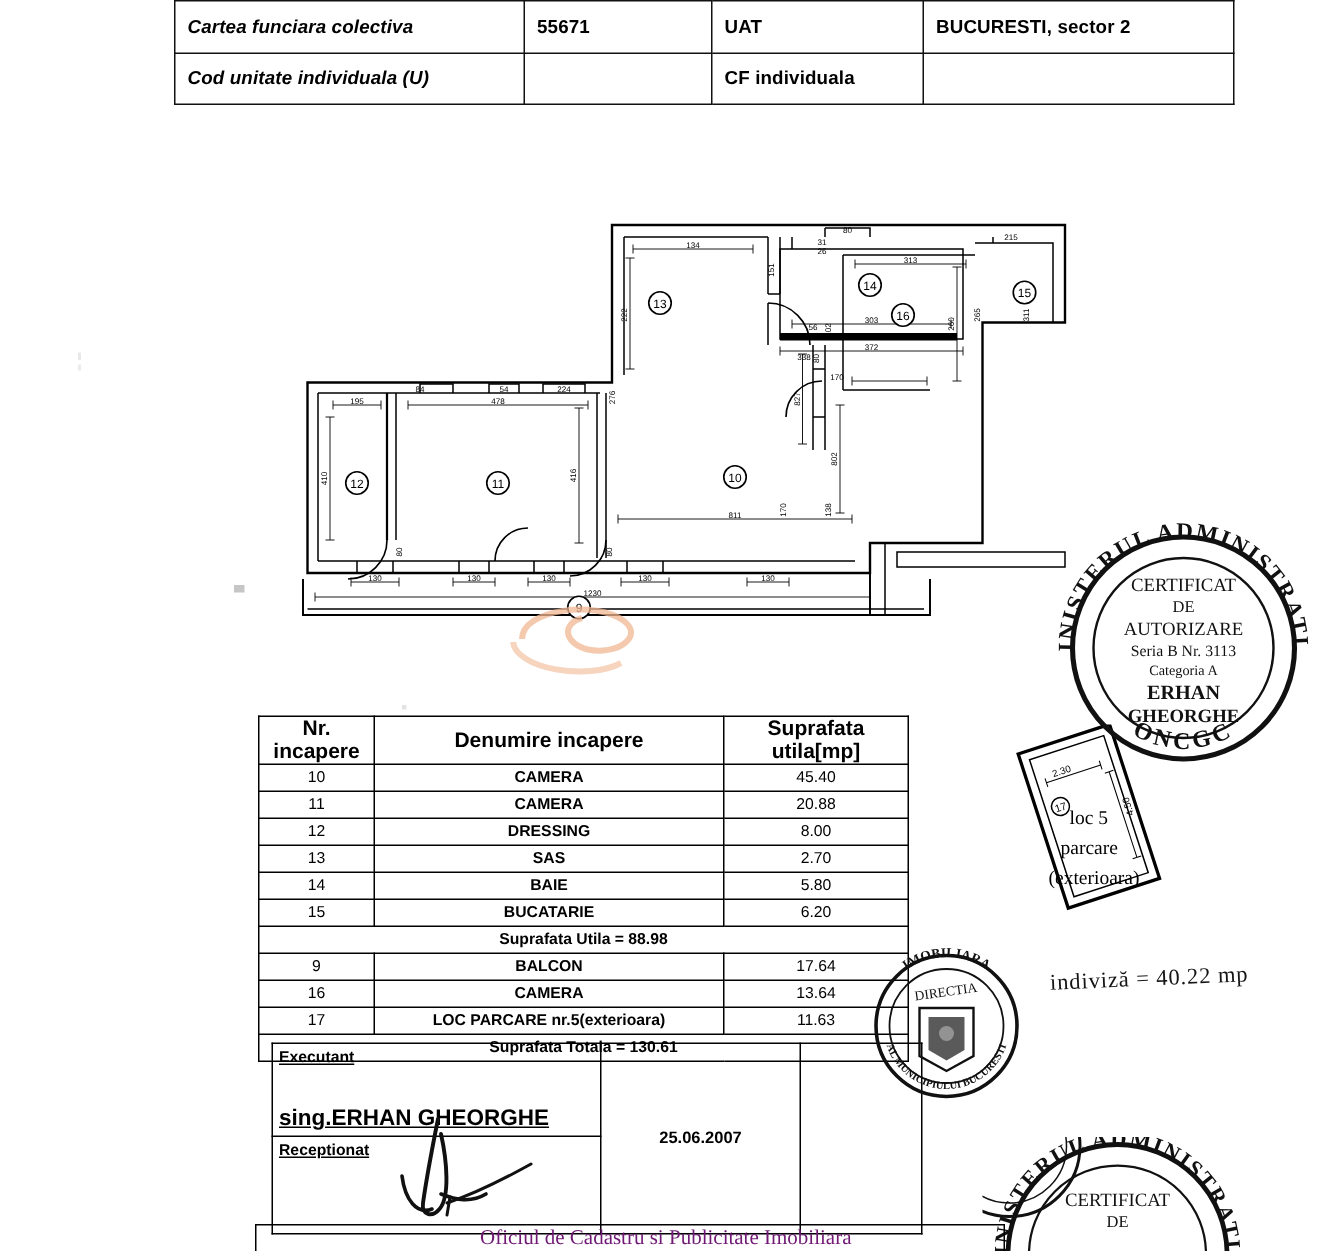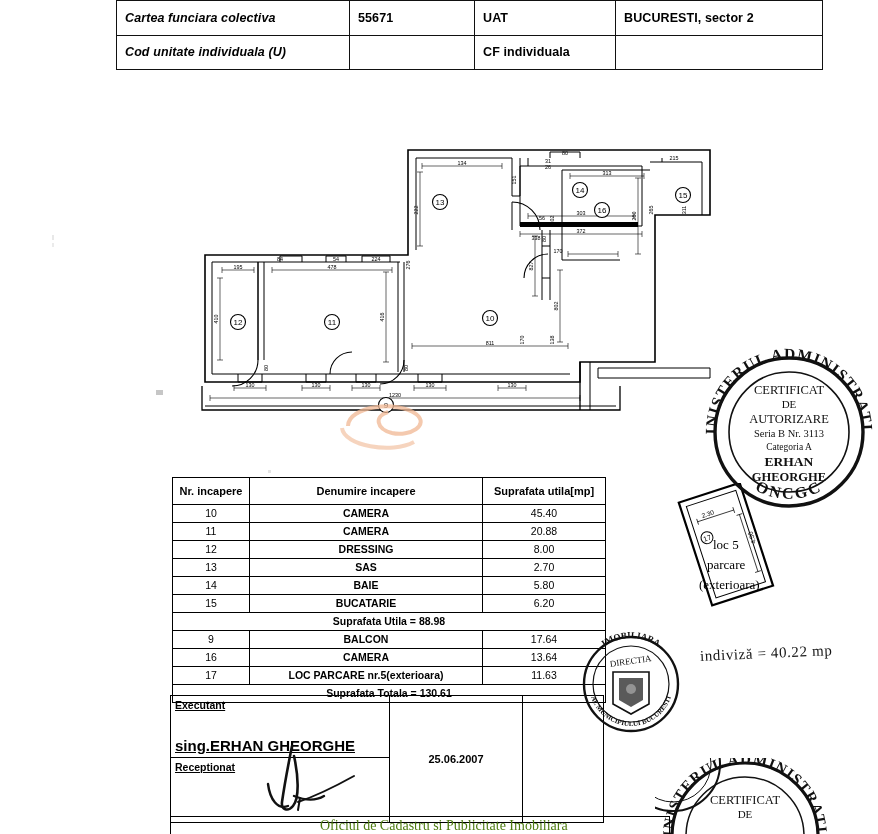--- a/index.html
+++ b/index.html
@@ -94,21 +94,21 @@
     border: 1.2px solid #000;
     font-size: 10.5px;
     height: 17px;
     padding: 0 2px;
     text-align: center;
     font-weight: bold;
     line-height: 1.1;
   }
   #room-table th {
     height: 26px;
-    font-size: 11px;
+    font-size: 14px;
     font-weight: bold;
   }
   #room-table td.nr {
     font-weight: normal;
     width: 72px;
   }
   #room-table td.area {
     font-weight: normal;
     width: 118px;
   }
@@ -116,21 +116,21 @@
     font-weight: bold;
     font-size: 10.5px;
   }
   .col-nr   { width: 72px; }
   .col-name { width: 228px; }
   .col-area { width: 118px; }
 
   
   #sig-table {
     position: absolute;
-    left: 170px;
+    left: 181px;
     top: 695px;
     width: 418px;
     border-collapse: collapse;
     table-layout: fixed;
   }
   #sig-table td {
     border: 1.2px solid #000;
     vertical-align: top;
     font-size: 10px;
     position: relative;
@@ -174,21 +174,21 @@
     border: 1.2px solid #000;
     border-bottom: none;
     box-sizing: border-box;
   }
   #footer-text {
     position: absolute;
     left: 320px;
     top: 818px;
     font-family: "Liberation Serif", serif;
     font-size: 14px;
-    color: #4d7c0f;
+    color: #701a75;
     white-space: nowrap;
   }
 
   
   .stamp { position: absolute; pointer-events: none; }
   #stamp-authorization { left: 700px; top: 338px; width: 178px; height: 184px; }
   #stamp-agency        { left: 575px; top: 628px; width: 112px; height: 112px; }
   #stamp-bottom        { left: 655px; top: 758px; width: 223px; height: 76px; }
 
   

